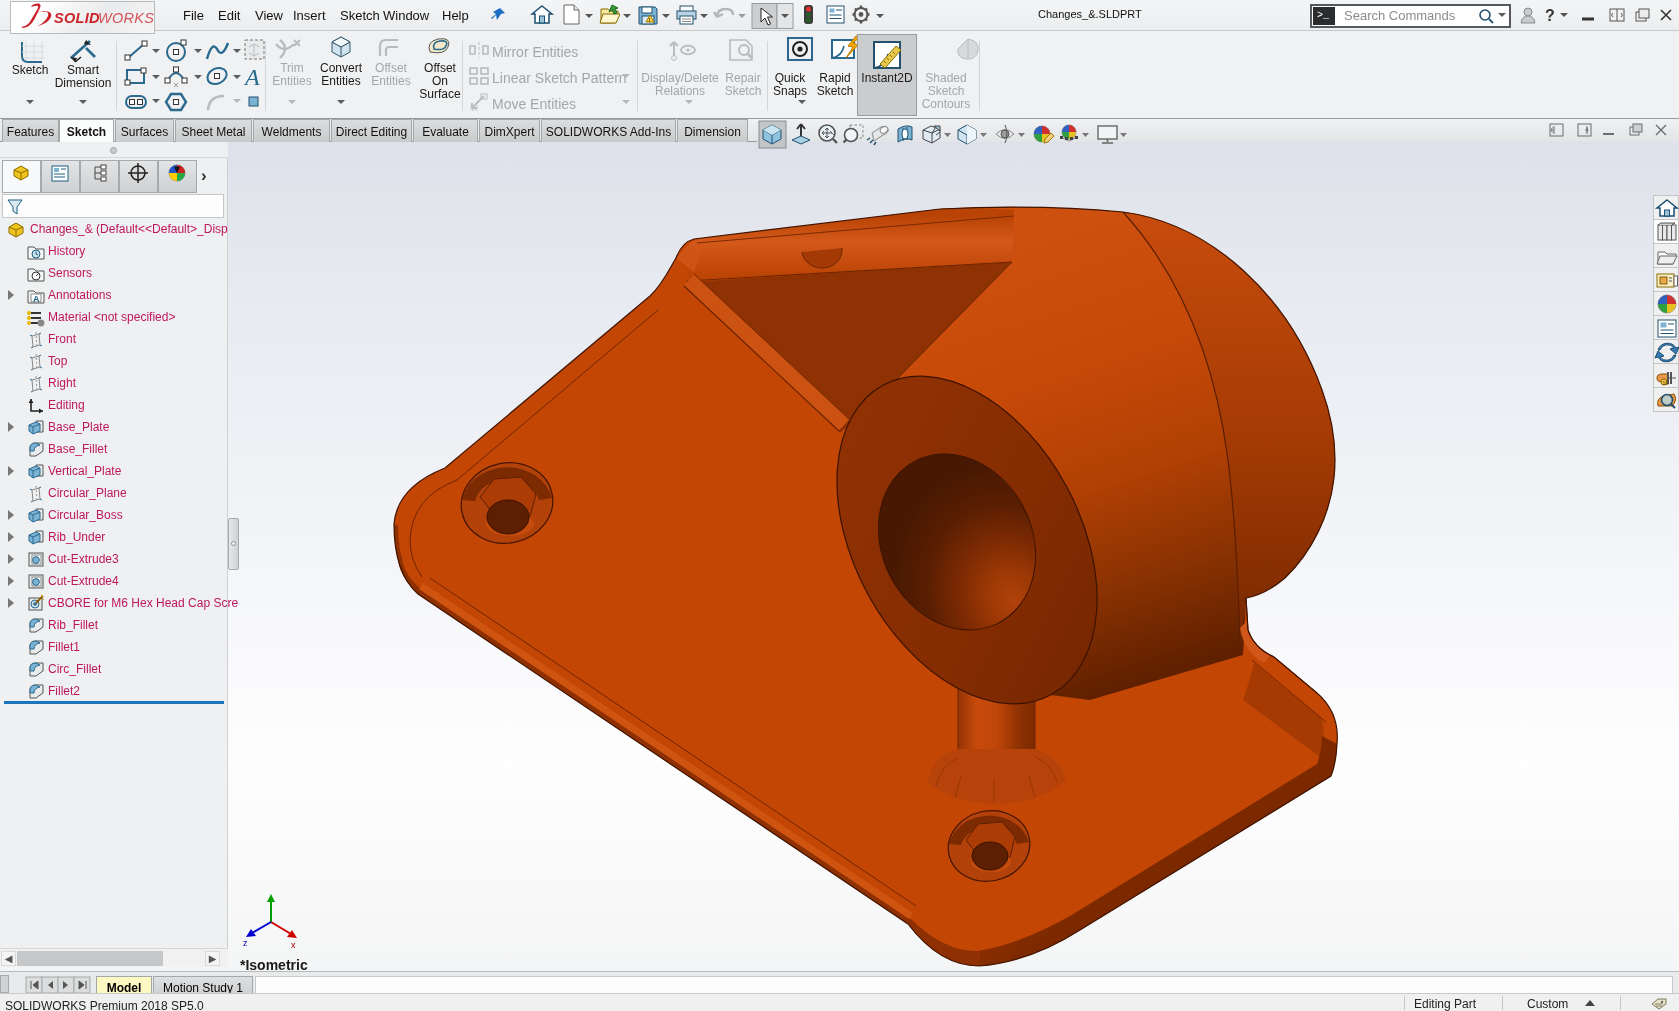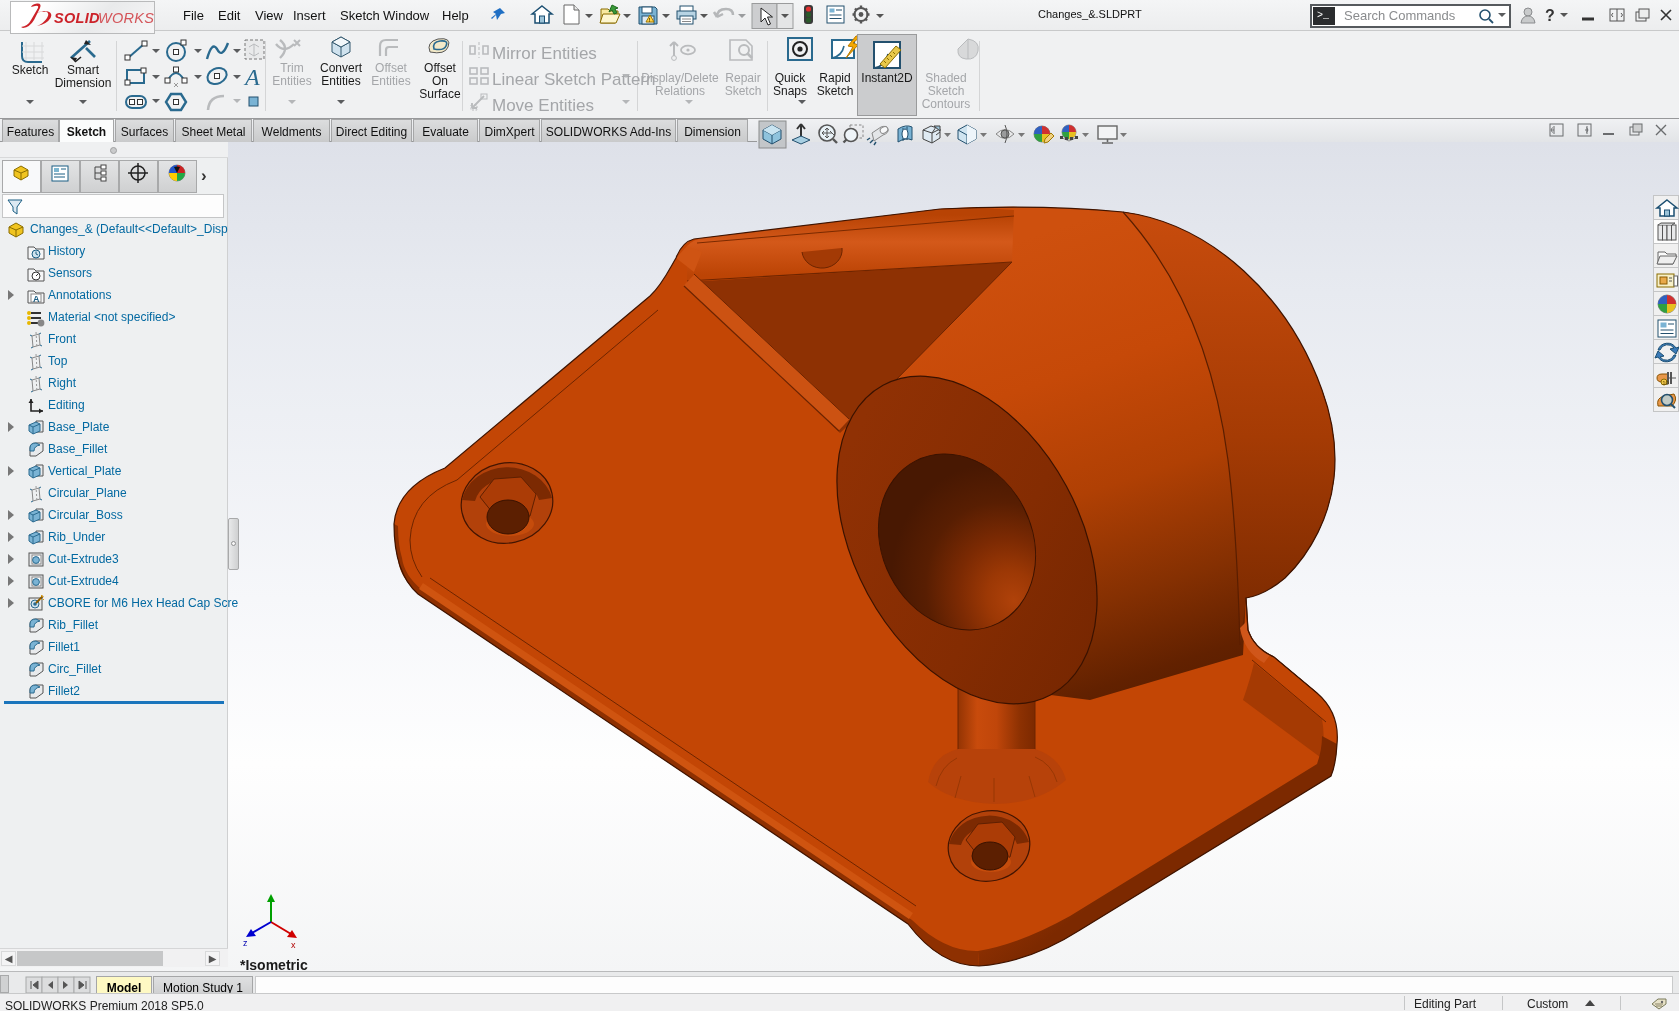--- a/index.html
+++ b/index.html
@@ -8,33 +8,33 @@
 #logobox{position:absolute;left:10px;top:1px;width:145px;height:33px;background:linear-gradient(135deg,#ffffff 20%,#e9eaeb 60%,#f6f6f7);border:1px solid #b9babb;z-index:5;}
 .menuitem{position:absolute;top:8px;font-size:13px;color:#111;}
 #titletext{position:absolute;top:8px;left:1038px;font-size:11px;color:#111;}
 #searchbox{position:absolute;left:1310px;top:4px;width:201px;height:24px;background:#fff;border:2px solid #565a5e;}
 #ribbon{position:absolute;left:0;top:31px;width:1679px;height:88px;background:#f0f1f2;border-bottom:1px solid #97989a;}
 .rsep{position:absolute;top:10px;height:70px;width:1px;background:#d4d5d6;}
 .biglab{position:absolute;font-size:12px;color:#1a1a1a;text-align:center;line-height:13px;}
 .biglab.gray{color:#a4a6a9;}
 .caret{position:absolute;width:0;height:0;border-left:4px solid transparent;border-right:4px solid transparent;border-top:4px solid #5a5c5e;}
 .caret.gray{border-top-color:#b4b6b8;}
-.slab{position:absolute;font-size:17px;color:#a4a6a9;}
+.slab{position:absolute;font-size:14px;color:#a4a6a9;}
 #tabrow{position:absolute;left:0;top:119px;width:1679px;height:23px;background:linear-gradient(#f0f1f3,#e2e4e7);}
 .tab{position:absolute;top:0px;height:23px;background:linear-gradient(#dcddde,#c9cacb);border:1px solid #a5a6a7;border-bottom:none;font-size:12px;color:#111;text-align:center;padding-top:5px;}
 .tab.active{background:#fbfcfc;font-weight:bold;height:24px;z-index:3;}
 #viewport{position:absolute;left:0;top:142px;width:1679px;height:830px;background:linear-gradient(#dee1e9 0%,#e7eaf0 18%,#f6f7fa 55%,#fefefe 75%,#f4f5f6 100%);overflow:hidden;}
 #hud{position:absolute;left:758px;top:120px;height:32px;z-index:6;}
 #lpanel{position:absolute;left:0;top:142px;width:228px;height:806px;background:#eef0f1;z-index:4;border-right:1px solid #cfd0d1;}
 #ltabs{position:absolute;left:0;top:18px;width:228px;height:33px;}
 .ltab{position:absolute;top:0;width:39px;height:33px;background:linear-gradient(#e3e4e5,#cfd0d1);border:1px solid #a8a9aa;}
 .ltab.active{background:#f8f9fa;}
 #filterrow{position:absolute;left:2px;top:52px;width:222px;height:24px;background:#fdfdfd;border:1px solid #c5c6c7;}
 #tree{position:absolute;left:0;top:78px;width:228px;}
-.trow{position:absolute;left:0;width:184px;height:22px;font-size:12px;color:#0369a1;}
+.trow{position:absolute;left:0;width:184px;height:22px;font-size:12px;color:#be185d;}
 .trow .txt{position:absolute;left:48px;top:4px;white-space:nowrap;}
 .trow .icon{position:absolute;left:26px;top:1px;width:20px;height:20px;}
 .trow .arr{position:absolute;left:8px;top:6px;width:0;height:0;border-top:5px solid transparent;border-bottom:5px solid transparent;border-left:6px solid #777;}
 #rollback{position:absolute;left:4px;top:559px;width:220px;height:3px;background:#1a75bc;}
 #pscroll{position:absolute;left:0;top:948px;width:228px;height:19px;background:#f1f1f2;border-top:1px solid #d5d6d7;z-index:4;}
 #mtabs{position:absolute;left:0;top:971px;width:1679px;height:22px;background:#e9eaeb;border-top:1px solid #b9babb;}
 .mtab{position:absolute;top:4px;height:22px;font-size:12px;text-align:center;padding-top:4px;border:1px solid #a5a6a7;background:linear-gradient(#dfe0e1,#cccdce);}
 .mtab.active{background:#fef9c3;font-weight:bold;}
 #statusbar{position:absolute;left:0;top:993px;width:1679px;height:18px;background:#f0f0f1;border-top:1px solid #c8c9ca;font-size:12px;color:#222;}
 #rstrip{position:absolute;right:0px;top:53px;width:26px;z-index:5;}

